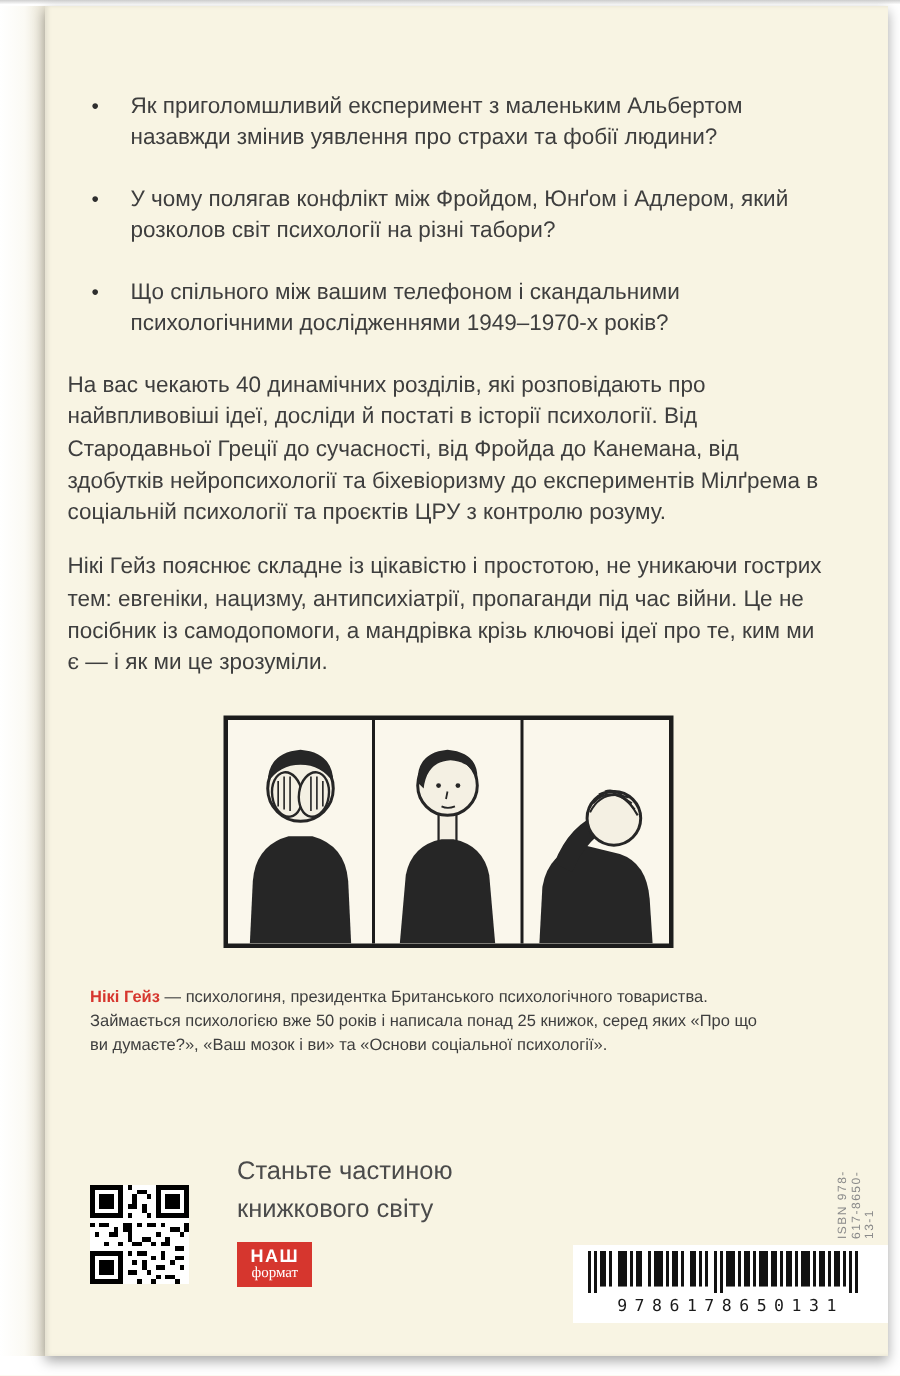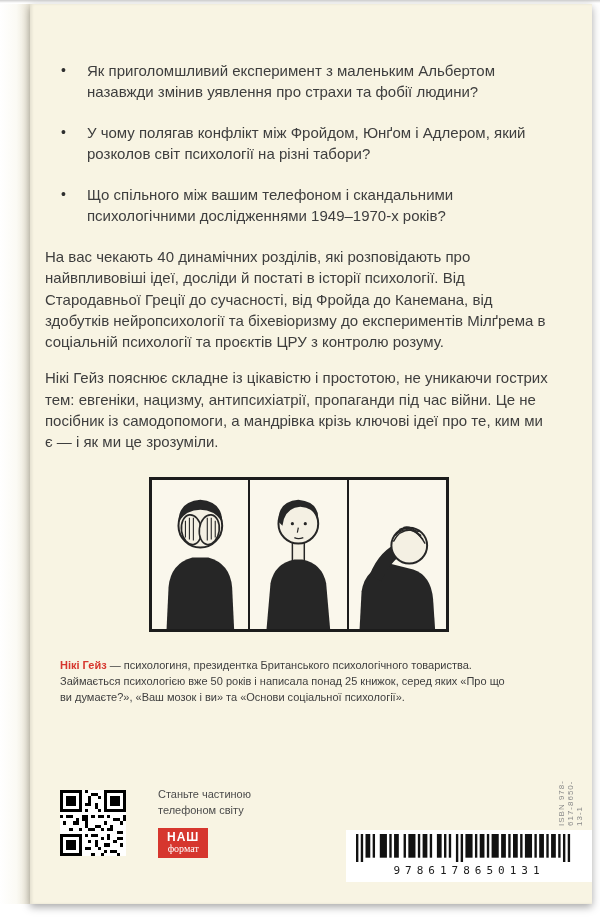--- a/index.html
+++ b/index.html
@@ -30,34 +30,34 @@
   }
   .panel{flex:1;border-right:2px solid #1c1c1c;position:relative;overflow:hidden;}
   .panel:last-child{border-right:none;}
   .panel svg{width:100%;height:100%;display:block;}
   .bio{margin:26px 40px 0 15px;font-size:11px;line-height:1.45;}
   .bio .author-name{color:#d6362e;font-weight:bold;}
   .footer{position:absolute;left:0;right:0;bottom:0;height:130px;}
   .qr{position:absolute;left:30px;bottom:48px;width:66px;height:66px;}
   .qr svg{width:100%;height:100%;display:block;}
   .qr-col{position:absolute;left:128px;bottom:46px;width:150px;}
-  .qr-caption{font-size:11px;line-height:1.5;color:#4b4b4b;}
+  .qr-caption{font-size:17px;line-height:1.5;color:#4b4b4b;}
   .publisher-logo{
     display:inline-block;margin-top:9px;background:#d6362e;color:#ffffff;
     padding:3px 9px 4px 9px;text-align:center;line-height:1.05;
   }
   .publisher-logo .l1{font-size:12px;font-weight:bold;letter-spacing:1px;display:block;}
   .publisher-logo .l2{font-size:10px;display:block;font-family:Liberation Serif, serif;}
   .isbn-vert{
     position:absolute;right:8px;bottom:78px;
     writing-mode:vertical-rl;transform:rotate(180deg);
     font-size:8px;letter-spacing:1px;color:#8a8a8a;
   }
   .barcode-box{
-    position:absolute;right:0;bottom:22px;width:246px;height:52px;
+    position:absolute;right:0;bottom:22px;width:210px;height:52px;
     background:#ffffff;padding:4px 10px 2px 10px;box-sizing:border-box;
   }
   .barcode-bars{width:100%;height:28px;}
   .barcode-bars svg{width:100%;height:100%;display:block;}
   .barcode-number{
     text-align:center;font-family:"DejaVu Sans Mono","Liberation Mono",monospace;
     font-size:11px;letter-spacing:5px;color:#1a1a1a;margin-top:2px;
   }
 </style>
 </head>
@@ -200,21 +200,21 @@
           <rect x="16" y="19" width="2" height="1"></rect>
         <rect x="10" y="20" width="1" height="1"></rect>
           <rect x="13" y="20" width="1" height="1"></rect>
           <rect x="18" y="20" width="1" height="1"></rect>
       </svg>
     </div>
 
     <div class="qr-col">
       <div class="qr-caption">
         <div>Станьте частиною</div>
-        <div>телефоном світу</div>
+        <div>книжкового світу</div>
       </div>
       <div class="publisher-logo">
         <span class="l1">НАШ</span>
         <span class="l2">формат</span>
       </div>
     </div>
 
     <div class="isbn-vert">ISBN 978-617-8650-13-1</div>
 
     <div class="barcode-box">

